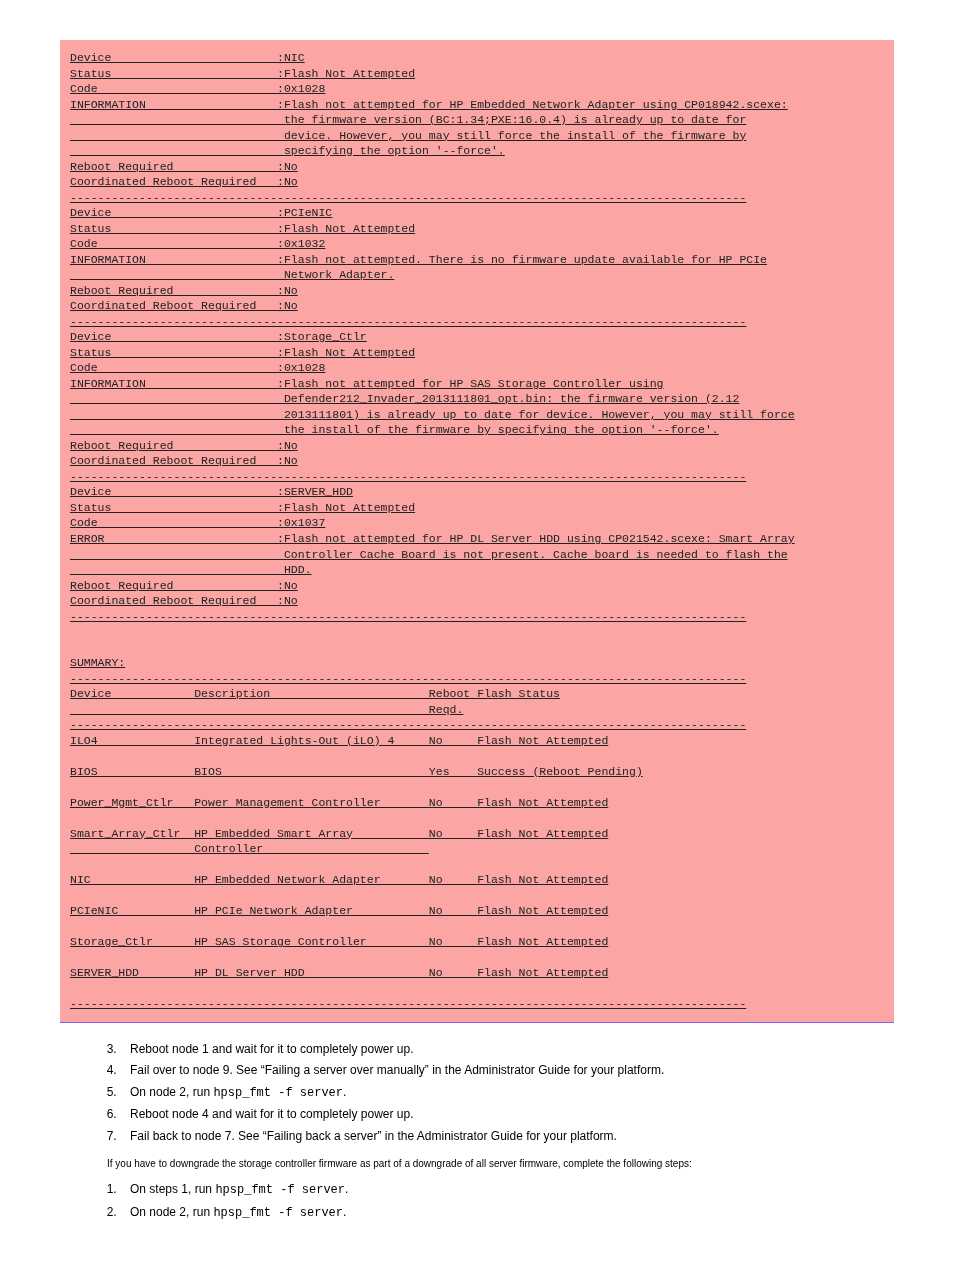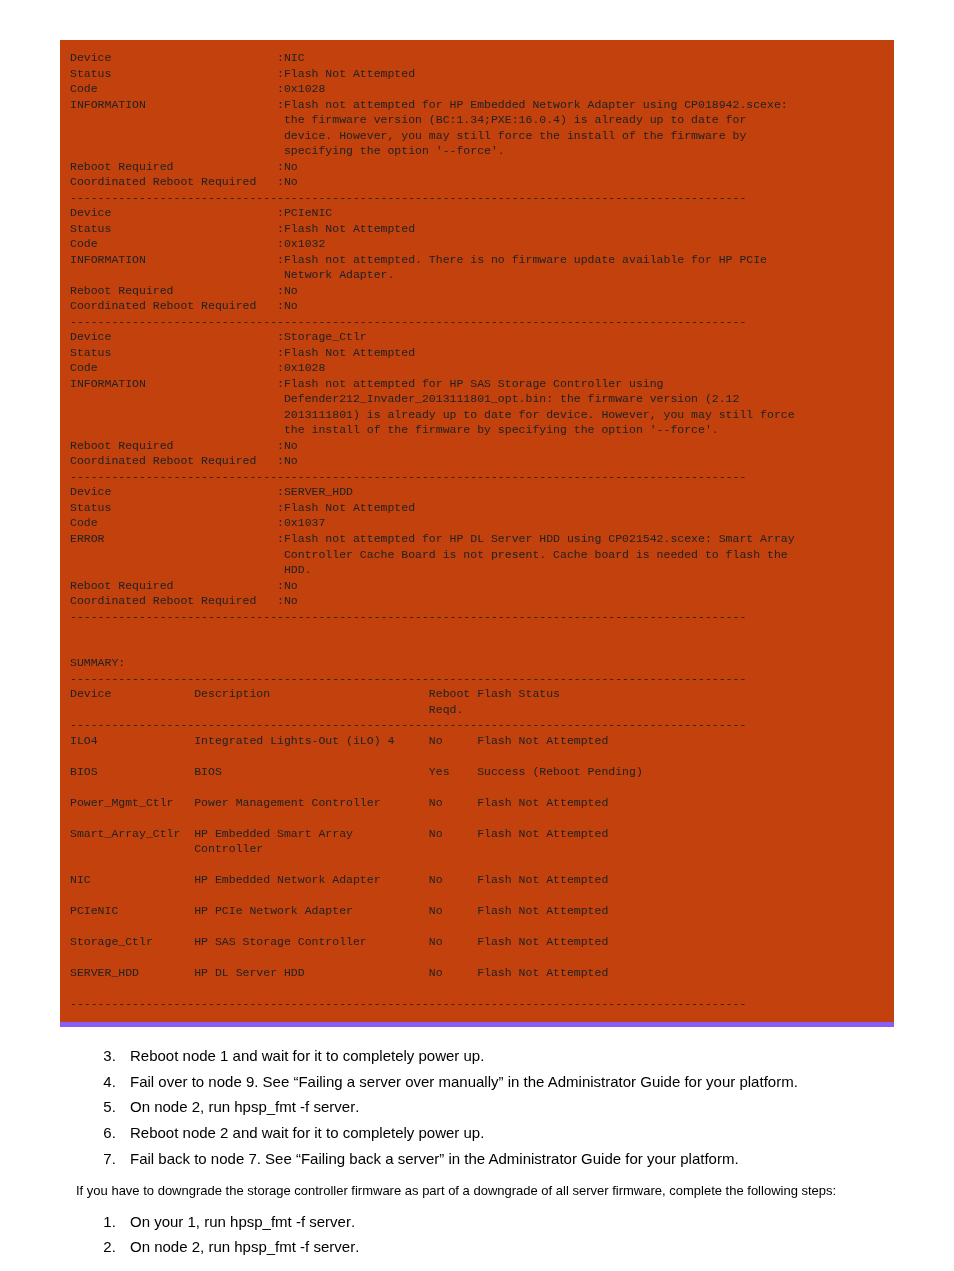--- a/index.html
+++ b/index.html
@@ -8,47 +8,48 @@
     background: #fff;
     font-family: Arial, Helvetica, sans-serif;
     color: #000;
     width: 954px;
   }
   .page {
     padding: 40px 60px 40px 60px;
     box-sizing: border-box;
   }
   .codeblock {
-    background: #c2410c;
+    background: #fca5a5;
     font-family: "Courier New", Courier, monospace;
     font-size: 11.5px;
     line-height: 1.35;
     color: #222;
     padding: 10px 10px 10px 10px;
     margin: 0 0 18px 0;
     white-space: pre;
-    border-bottom: 5px solid #8b5cf6;
+    border-bottom: 1px solid #8b5cf6;
+    text-decoration: underline;
   }
   ol.steps {
-    font-size: 15px;
+    font-size: 12px;
     line-height: 1.45;
     padding-left: 60px;
     margin: 0 0 12px 0;
   }
   ol.steps li {
     padding-left: 10px;
     margin-bottom: 4px;
   }
   p.body {
-    font-size: 13px;
+    font-size: 10px;
     line-height: 1.45;
-    margin: 10px 0 10px 16px;
+    margin: 10px 0 10px 47px;
   }
   .mono {
-    font-family: Liberation Sans, sans-serif;
+    font-family: Liberation Mono, monospace;
     text-align: right;
   }
 </style>
 </head>
 <body>
 
 <div class="page">
 
   <div id="codeblock" class="codeblock">Device                        :NIC
 Status                        :Flash Not Attempted
@@ -111,24 +112,24 @@
 
 SERVER_HDD        HP DL Server HDD                  No     Flash Not Attempted
 
 --------------------------------------------------------------------------------------------------
 </div>
 
   <ol id="stepsA" class="steps" start="3">
       <li><span>Reboot node 1 and wait for it to completely power up.</span></li>
       <li><span>Fail over to node 9. See “Failing a server over manually” in the Administrator Guide for your platform.</span></li>
       <li><span>On node 2, run </span><span class="mono">hpsp_fmt -f server</span><span>.</span></li>
-      <li><span>Reboot node 2 and wait for it to completely power up.</span></li>
+      <li><span>Reboot node 4 and wait for it to completely power up.</span></li>
       <li><span>Fail back to node 7. See “Failing back a server” in the Administrator Guide for your platform.</span></li>
     </ol>
 
   <p class="body">If you have to downgrade the storage controller firmware as part of a downgrade of all server firmware, complete the following steps:</p>
 
   <ol id="stepsB" class="steps" start="1">
-      <li><span>On your 1, run </span><span class="mono">hpsp_fmt -f server</span><span>.</span></li>
+      <li><span>On steps 1, run </span><span class="mono">hpsp_fmt -f server</span><span>.</span></li>
       <li><span>On node 2, run </span><span class="mono">hpsp_fmt -f server</span><span>.</span></li>
     </ol>
 
 </div>
 
 </body></html>

